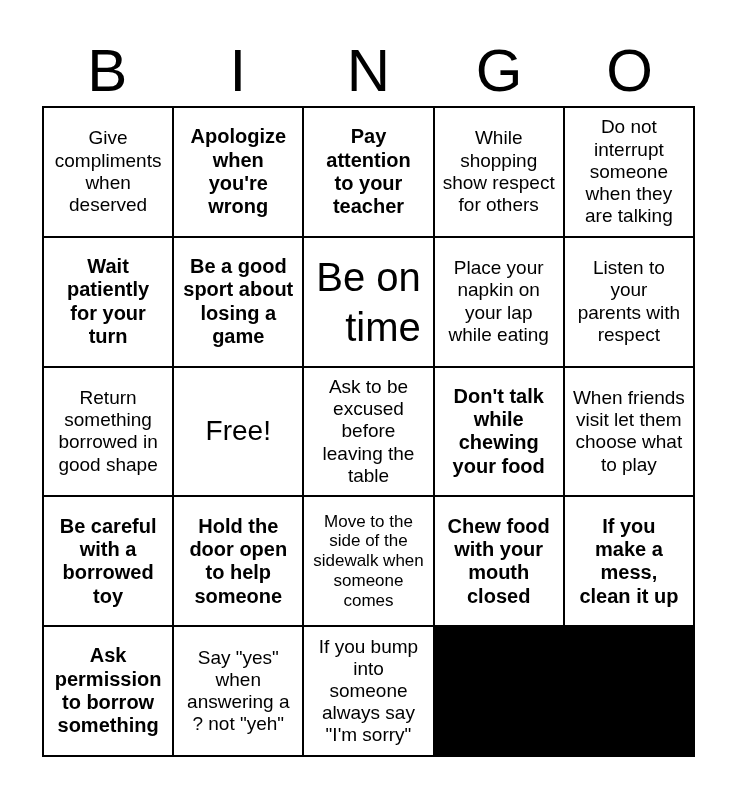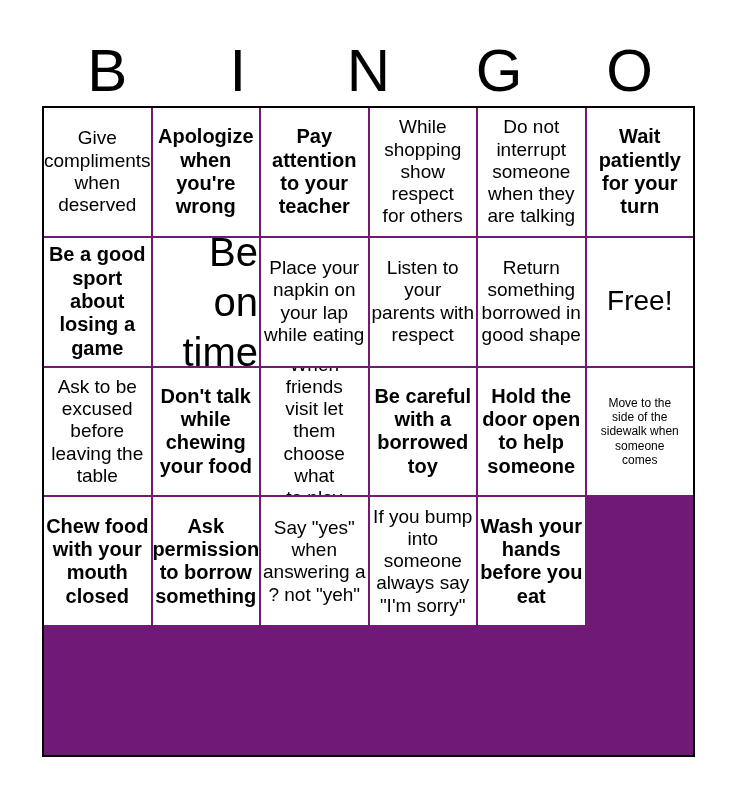--- a/index.html
+++ b/index.html
@@ -33,38 +33,38 @@
     font-weight: 400;
   }
   #bingo-grid {
     position: absolute;
     left: 42px;
     top: 106px;
     width: 653px;
     height: 651px;
     box-sizing: border-box;
     border: 2px solid #000000;
-    background: #701a75;
+    background: #000000;
     display: grid;
-    grid-template-columns: repeat(6, 1fr);
+    grid-template-columns: repeat(5, 1fr);
     grid-template-rows: repeat(5, 1fr);
     gap: 2px;
   }
   .cell {
     background: #ffffff;
     display: flex;
     align-items: center;
     justify-content: center;
     text-align: center;
     white-space: pre-line;
     line-height: 1.17;
     padding: 0 1px;
     overflow: hidden;
   }
-  .cell[data-size="s"]  { font-size: 12px; }
+  .cell[data-size="s"]  { font-size: 17px; }
   .cell[data-size="m"]  { font-size: 19px; }
   .cell[data-size="l"]  { font-size: 20px; font-weight: bold; }
   .cell[data-size="xl"] { font-size: 40px; line-height: 1.25; text-align: right; }
   .cell[data-size="xxl"]{ font-size: 28px; }
 </style>
 </head>
 <body>
 
 <div id="page">
 
@@ -148,32 +148,32 @@
     <div class="cell" data-size="s">Move to the
 side of the
 sidewalk when
 someone
 comes</div>
     <div class="cell" data-size="l">Chew food
 with your
 mouth
 closed</div>
 
+    <div class="cell" data-size="l">If you
+make a
+mess,
+clean it up</div>
     <div class="cell" data-size="l">Ask
 permission
 to borrow
 something</div>
     <div class="cell" data-size="m">Say "yes"
 when
 answering a
 ? not "yeh"</div>
     <div class="cell" data-size="m">If you bump
 into
 someone
 always say
 "I'm sorry"</div>
-    <div class="cell" data-size="l">Wash your
-hands
-before you
-eat</div>
   </div>
 
 </div>
 
 </body></html>

